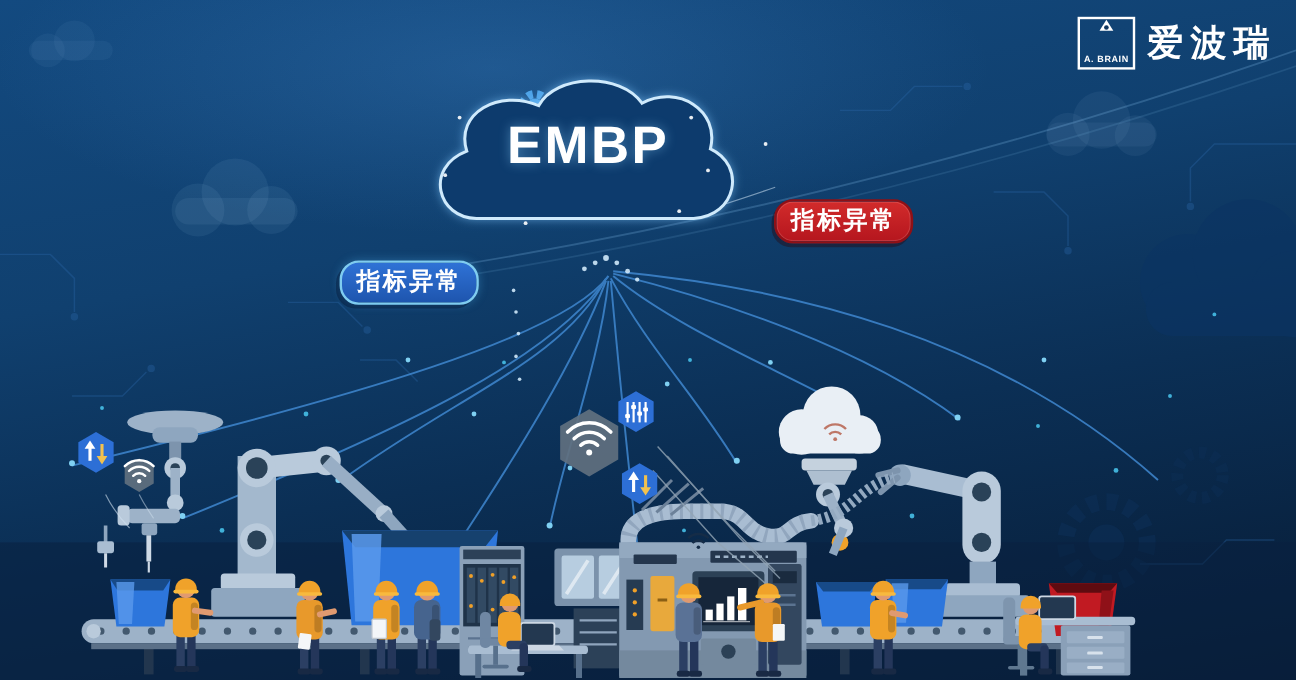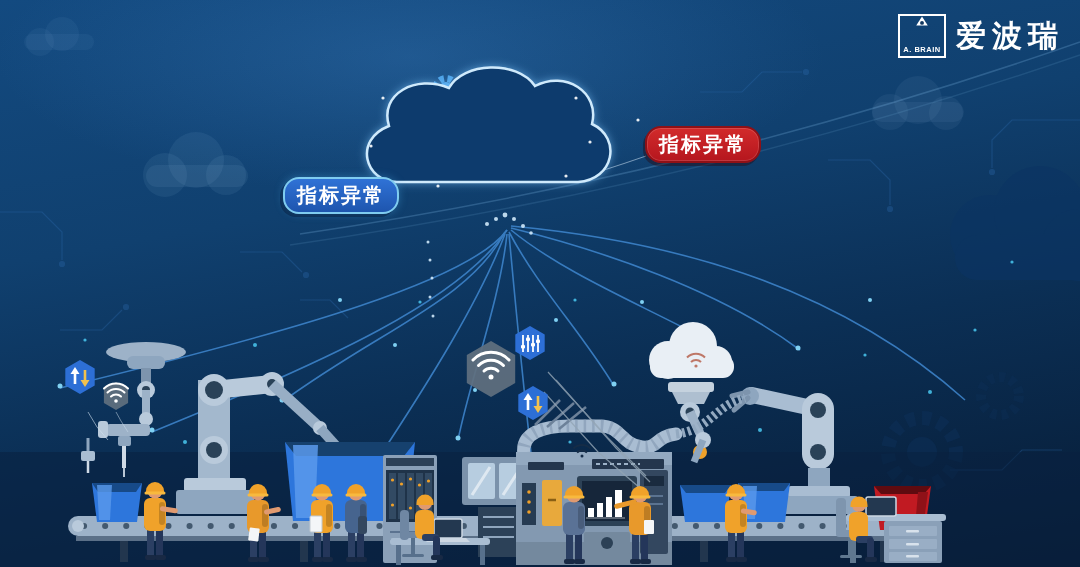--- a/index.html
+++ b/index.html
@@ -10,21 +10,21 @@
     background:radial-gradient(ellipse 55% 35% at 38% 10%,rgba(70,140,210,.28),transparent 70%);}
   svg.art{position:absolute;inset:0;}
   
   .cloud-text{position:absolute;left:398px;top:100px;width:184px;text-align:center;color:#fff;}
   .cloud-title{font-size:44px;font-weight:800;letter-spacing:2px;line-height:44px;
     text-shadow:0 0 10px rgba(140,210,255,.45);}
   .cloud-sub{font-size:16px;font-weight:700;letter-spacing:1px;margin-top:5px;
     text-shadow:0 0 8px rgba(140,210,255,.4);}
   
   .badge{position:absolute;height:33px;line-height:33px;padding:0 12px;color:#fff;
-    font-size:20px;font-weight:700;letter-spacing:2px;border-radius:16px;}
+    font-size:20px;font-weight:700;letter-spacing:2px;border-radius:16px;margin-top:40px;}
   .badge-production{left:283px;top:177px;background:linear-gradient(#2f72d6,#1e55ae);
     border:2px solid #7fccf0;box-shadow:-3px 3px 0 rgba(5,25,55,.45),0 0 8px rgba(80,180,240,.35);}
   .badge-indicator{left:645px;top:126px;background:linear-gradient(#d22b2b,#b5161e);
     border:2px solid #8f1016;box-shadow:inset 0 0 0 1px rgba(255,255,255,.14),-2px 3px 0 rgba(40,5,10,.4);}
   
   .logo{position:absolute;top:14px;right:16px;display:flex;align-items:center;gap:10px;}
   .logo-box{width:48px;height:44px;border:2.5px solid #fff;box-sizing:border-box;
     display:flex;flex-direction:column;align-items:center;justify-content:flex-end;padding-bottom:2px;}
   .logo-box-caption{font-size:7.5px;font-weight:700;color:#fff;letter-spacing:.5px;line-height:9px;margin-top:19px;}
   .logo-name{font-family:Liberation Mono, monospace;font-size:30px;font-weight:700;color:#fff;letter-spacing:6px;}
@@ -489,20 +489,21 @@
         <circle cx="865" cy="355" r="1.6"></circle>
     <circle cx="930" cy="392" r="2"></circle>
         <circle cx="1012" cy="262" r="1.6"></circle>
         <circle cx="85" cy="340" r="1.6"></circle>
     <circle cx="570" cy="442" r="1.6"></circle>
         <circle cx="975" cy="330" r="1.6"></circle>
   </g>
 </svg>
 
 <div class="cloud-text">
+  <div class="cloud-title">EMBP</div>
 </div>
 
 <div class="badge badge-production">指标异常</div>
 <div class="badge badge-indicator">指标异常</div>
 
 <div class="logo">
   <div class="logo-box">
     <svg width="32" height="26" viewBox="0 0 32 26">
       <polygon points="16,1 31,25 1,25" fill="#ffffff"></polygon>
       <circle cx="16" cy="18" r="5" fill="#10365f"></circle>

